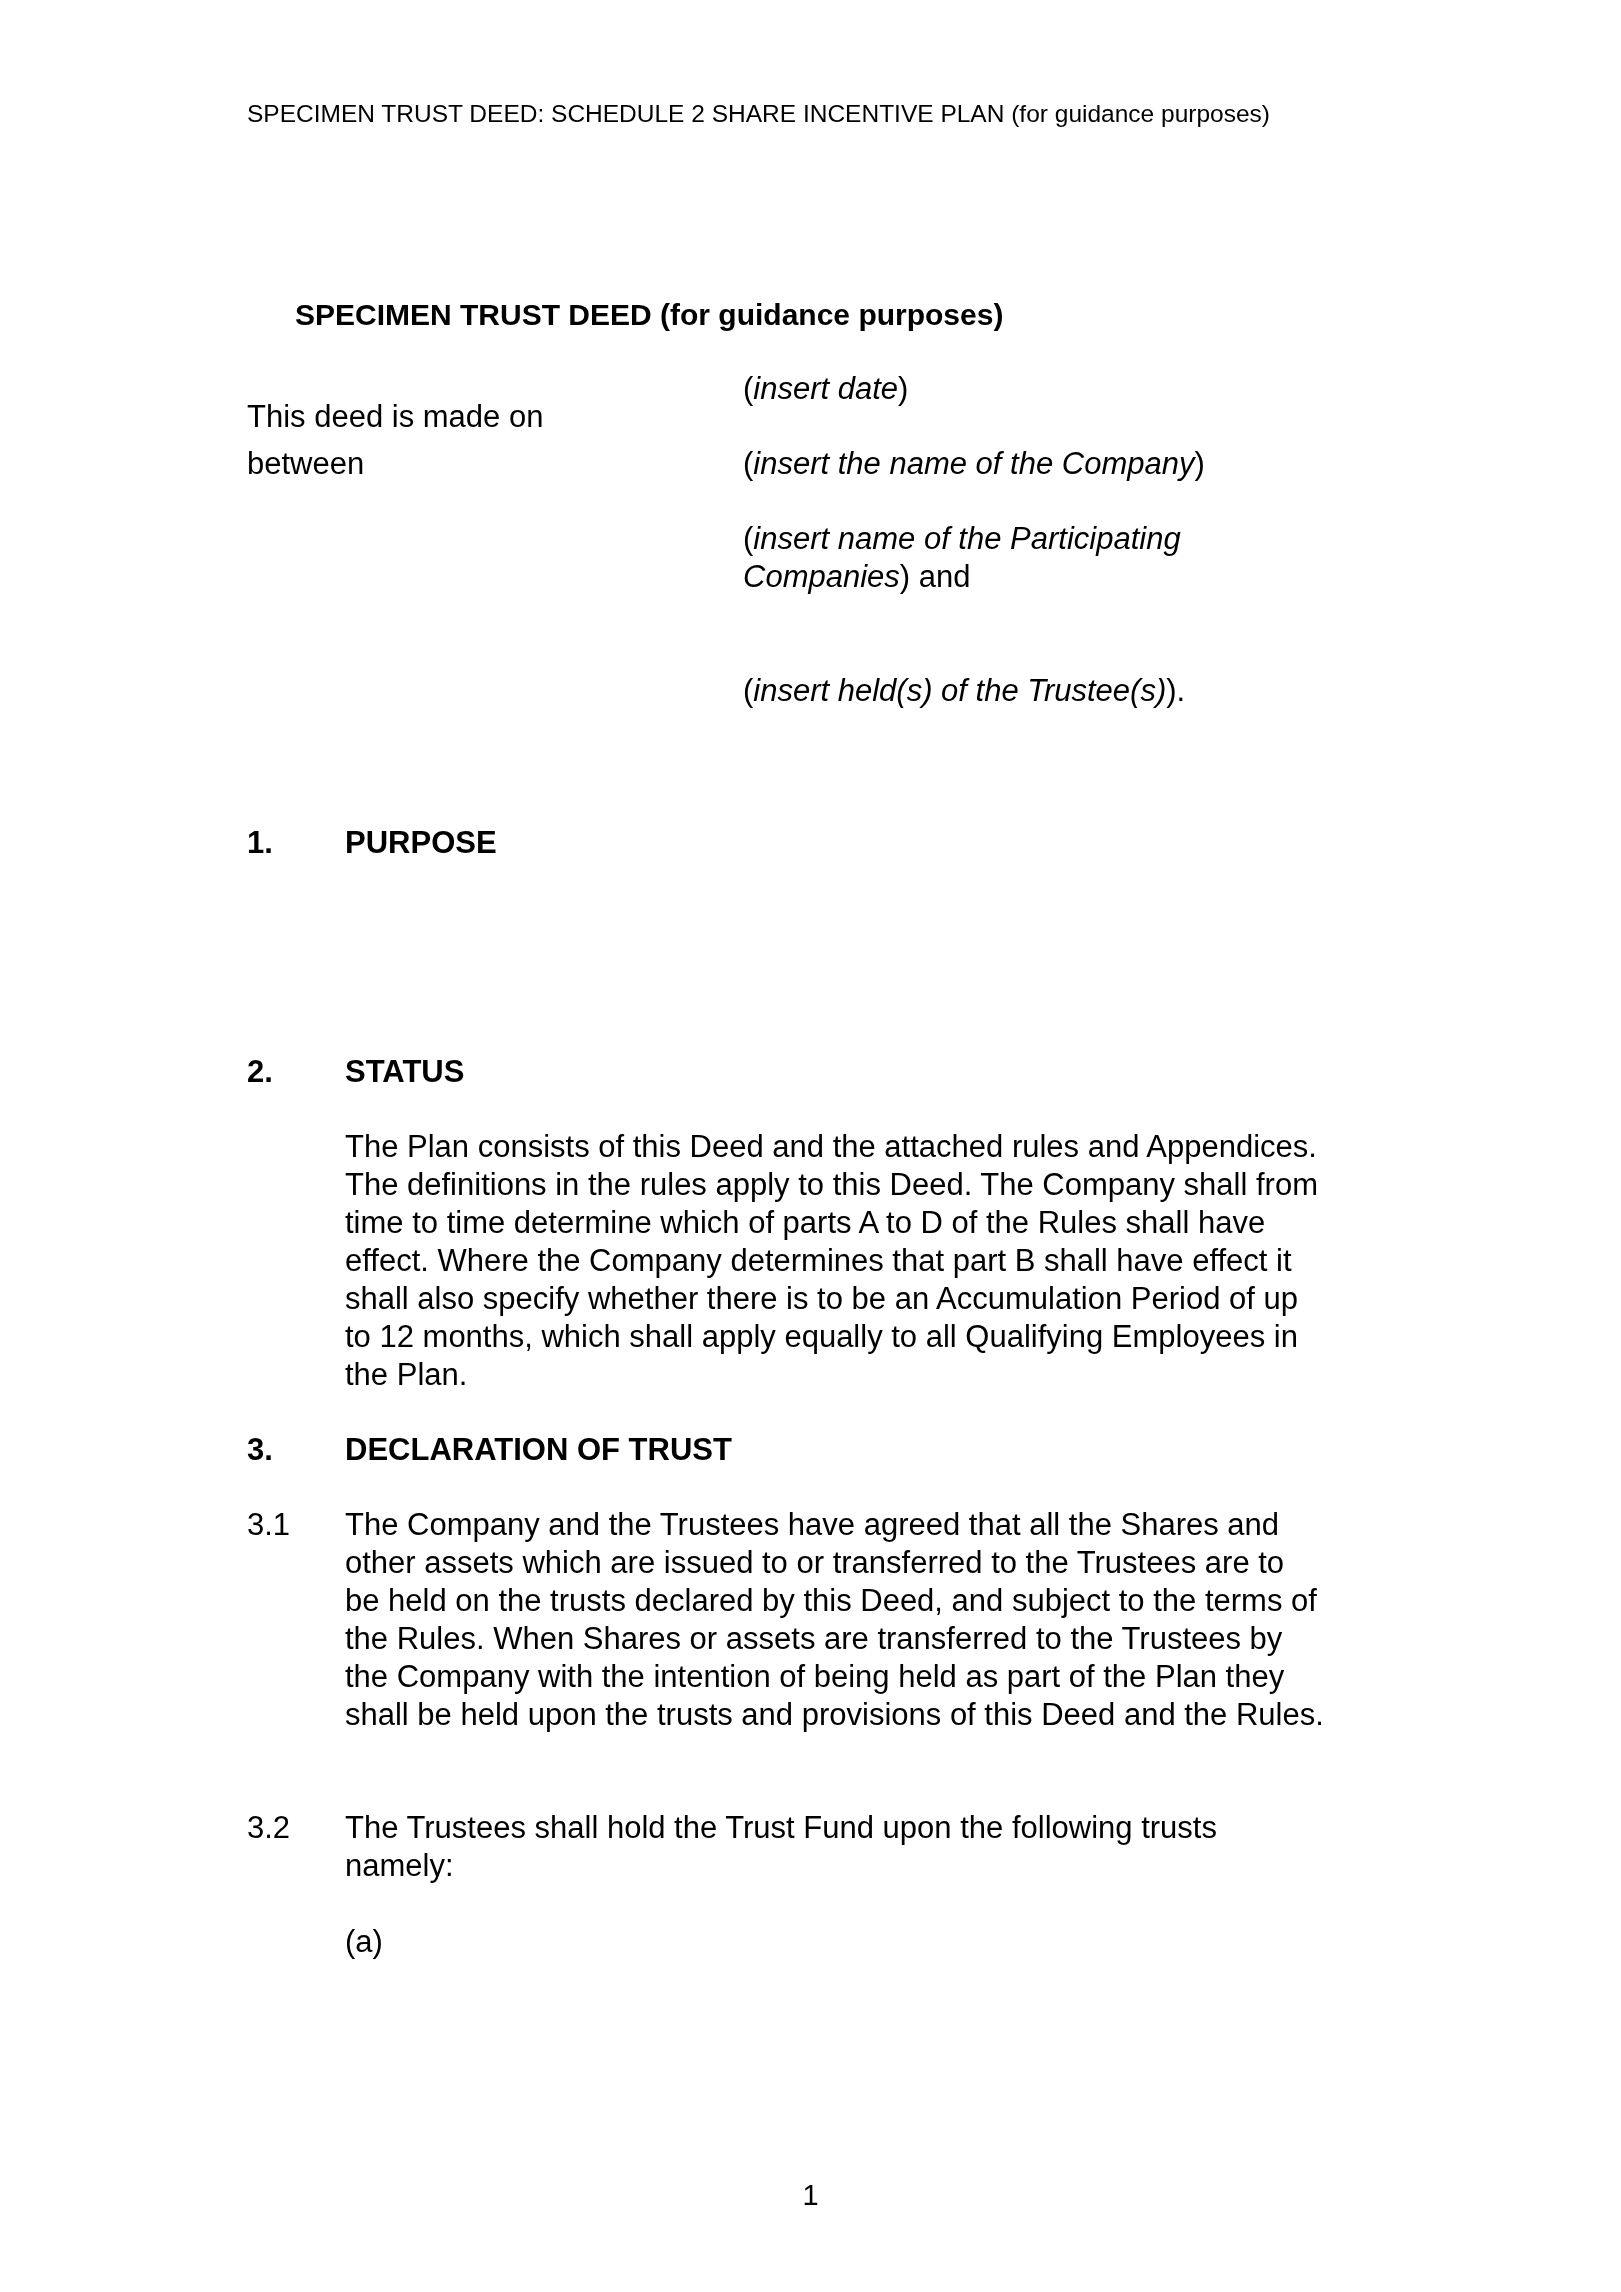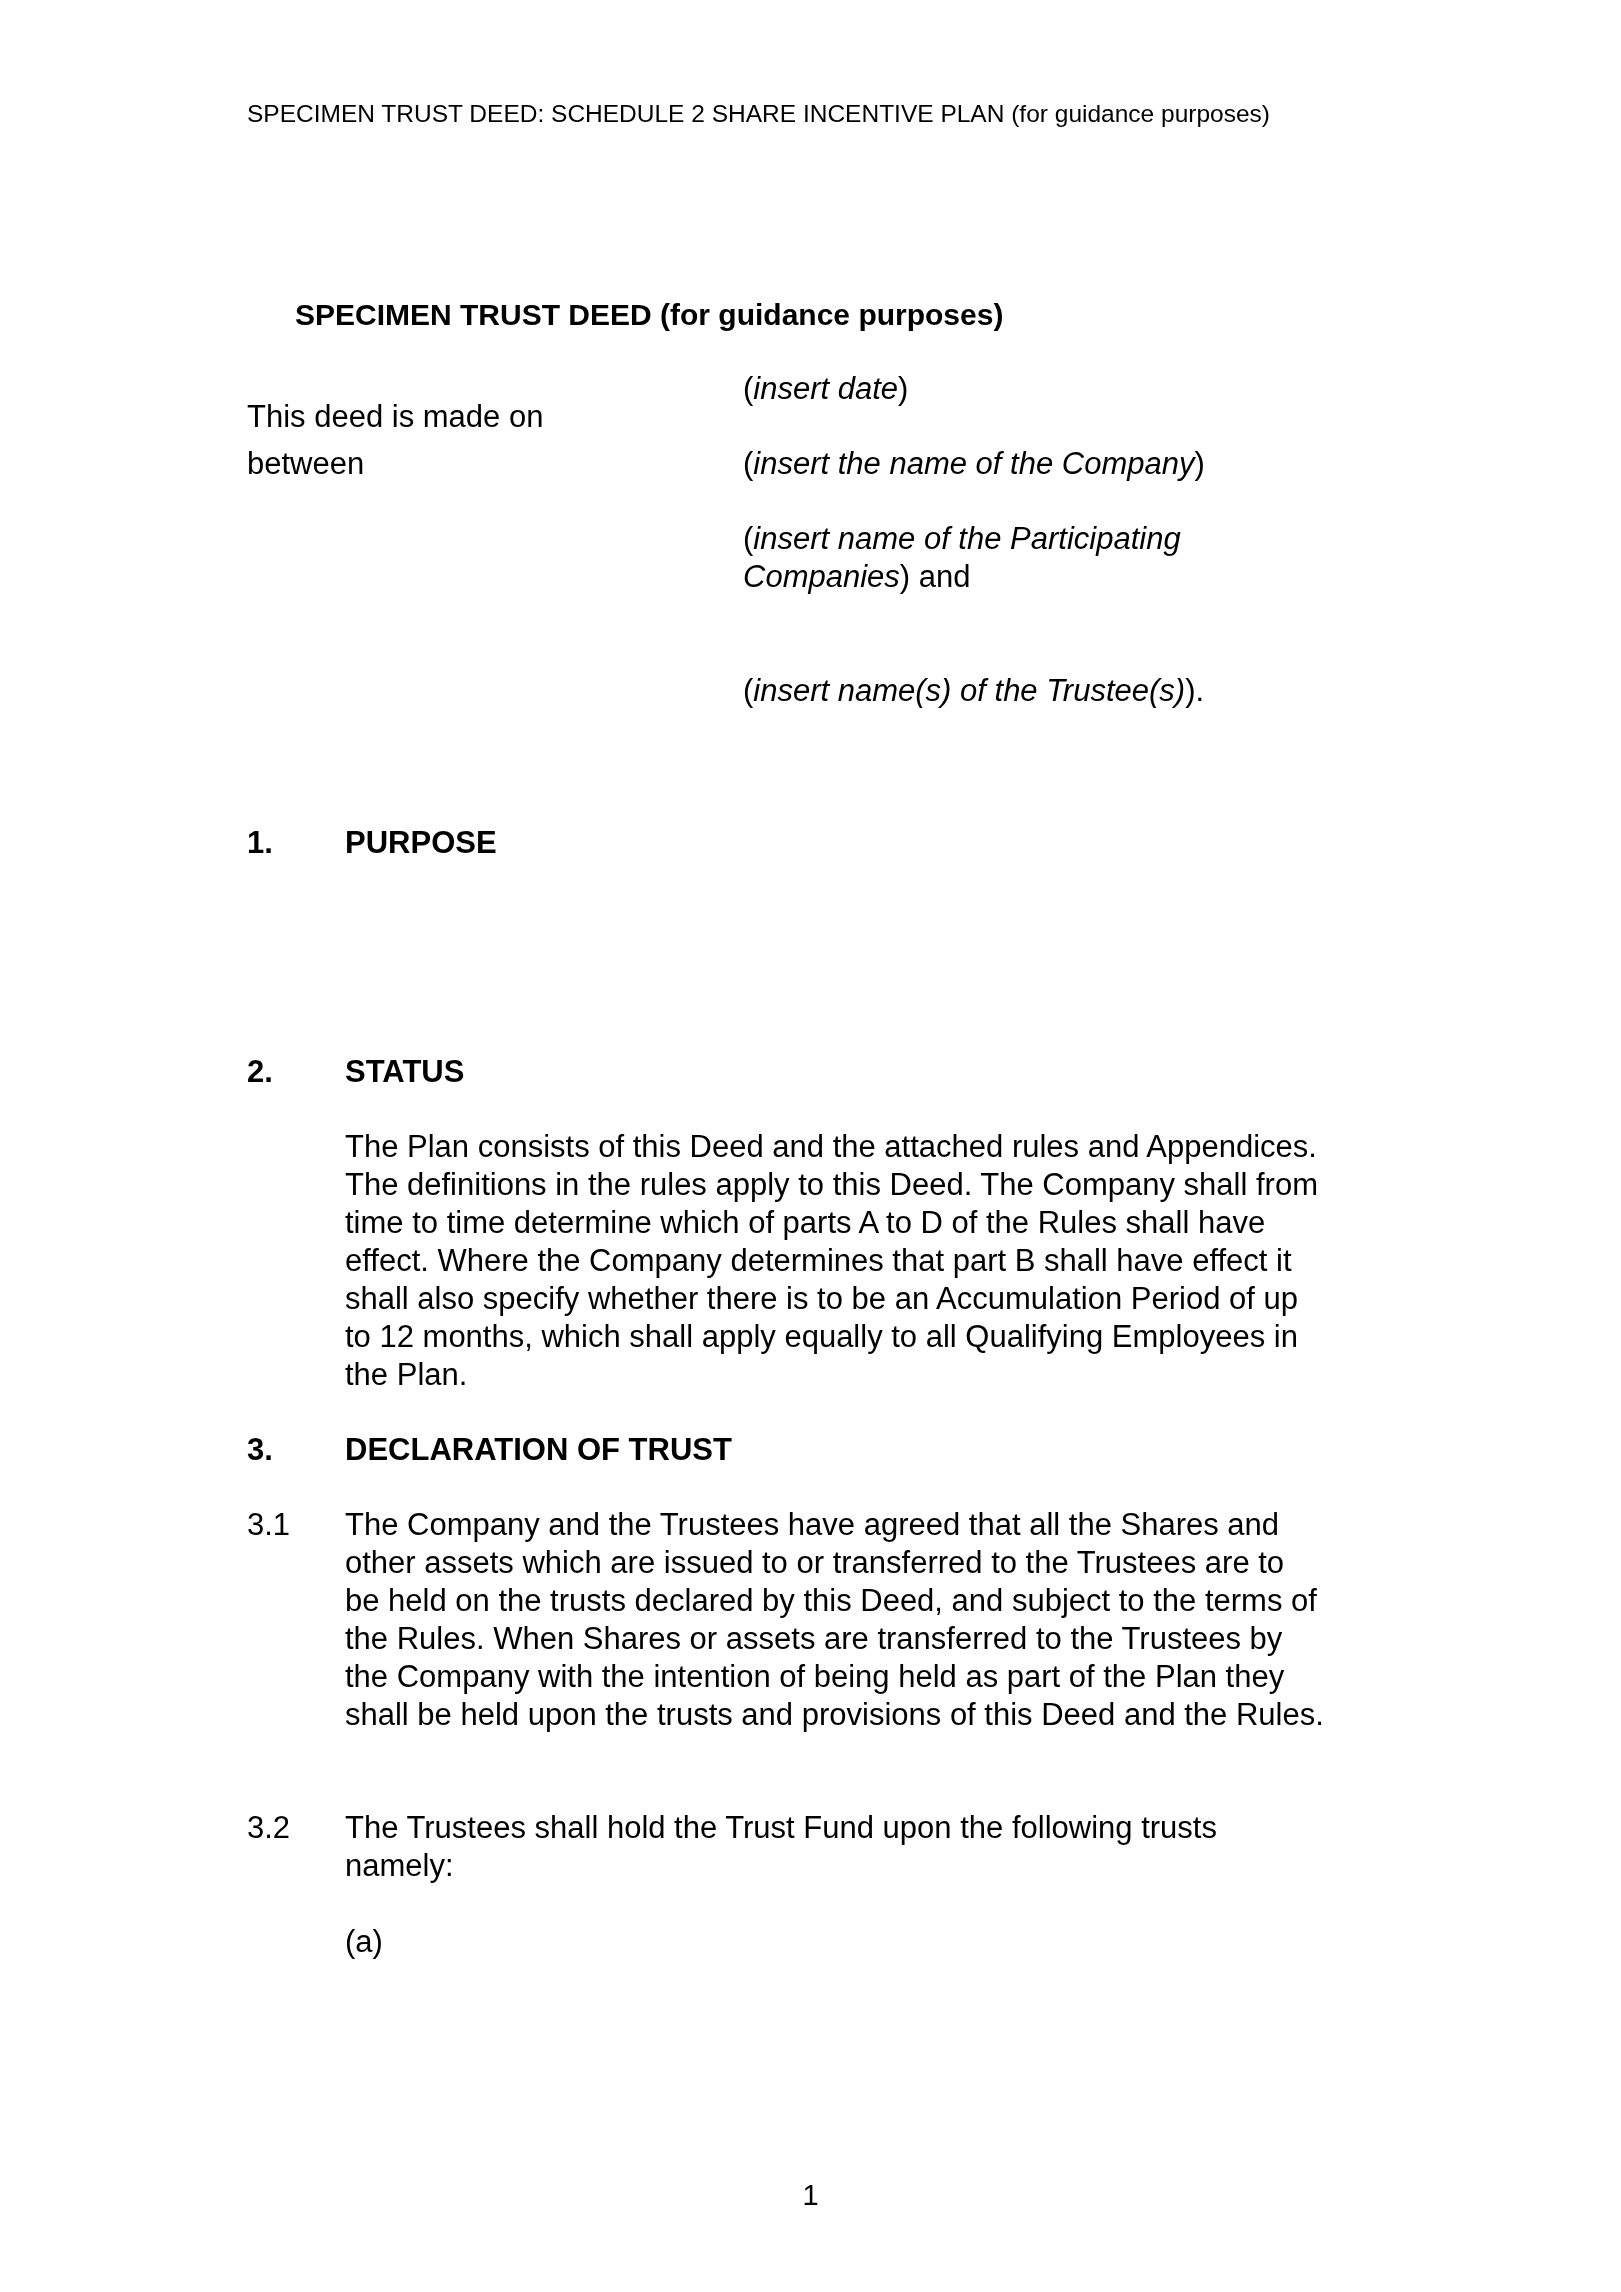--- a/index.html
+++ b/index.html
@@ -31,21 +31,21 @@
   <div class="abs title">SPECIMEN TRUST DEED (for guidance purposes)</div>
 
   <div class="abs t" style="left:247px; top:370px;margin-top:28px;">This deed is made on</div>
   <div class="abs t right-col" style="top:370px;"><span>(</span><span class="it">insert date</span><span>)</span></div>
 
   <div class="abs t" style="left:247px; top:445px;text-align:right;">between</div>
   <div class="abs t right-col" style="top:445px;"><span>(</span><span class="it">insert the name of the Company</span><span>)</span></div>
 
   <div class="abs t right-col" style="top:520px; width:510px;"><span>(</span><span class="it">insert name of the Participating Companies</span><span>) and</span></div>
 
-  <div class="abs t right-col" style="top:672px;"><span>(</span><span class="it">insert name(s) of the Trustee(s)</span><span>).</span></div>
+  <div class="abs t right-col" style="top:672px;"><span>(</span><span class="it">insert held(s) of the Trustee(s)</span><span>).</span></div>
 
   <div class="abs t bold num" style="top:824px;">1.</div>
   <div class="abs t bold" style="left:345px; top:824px;">PURPOSE</div>
 
   <div class="abs t bold num" style="top:1053px;">2.</div>
   <div class="abs t bold" style="left:345px; top:1053px;">STATUS</div>
   <div class="abs t body" style="top:1128px;">The Plan consists of this Deed and the attached rules and Appendices. The definitions in the rules apply to this Deed. The Company shall from time to time determine which of parts A to D of the Rules shall have effect. Where the Company determines that part B shall have effect it shall also specify whether there is to be an Accumulation Period of up to 12 months, which shall apply equally to all Qualifying Employees in the Plan.</div>
 
   <div class="abs t bold num" style="top:1431px;">3.</div>
   <div class="abs t bold" style="left:345px; top:1431px;">DECLARATION OF TRUST</div>

